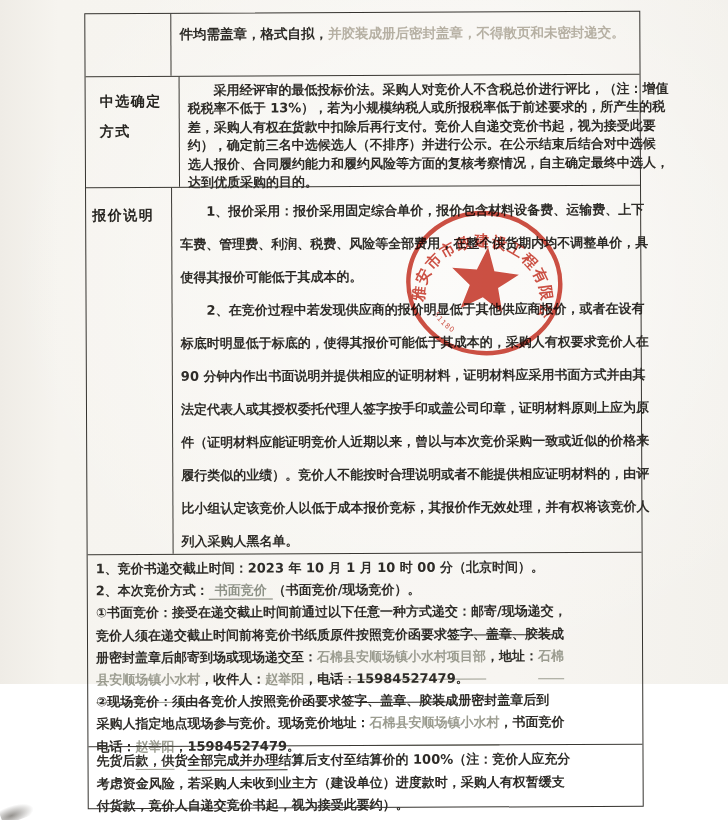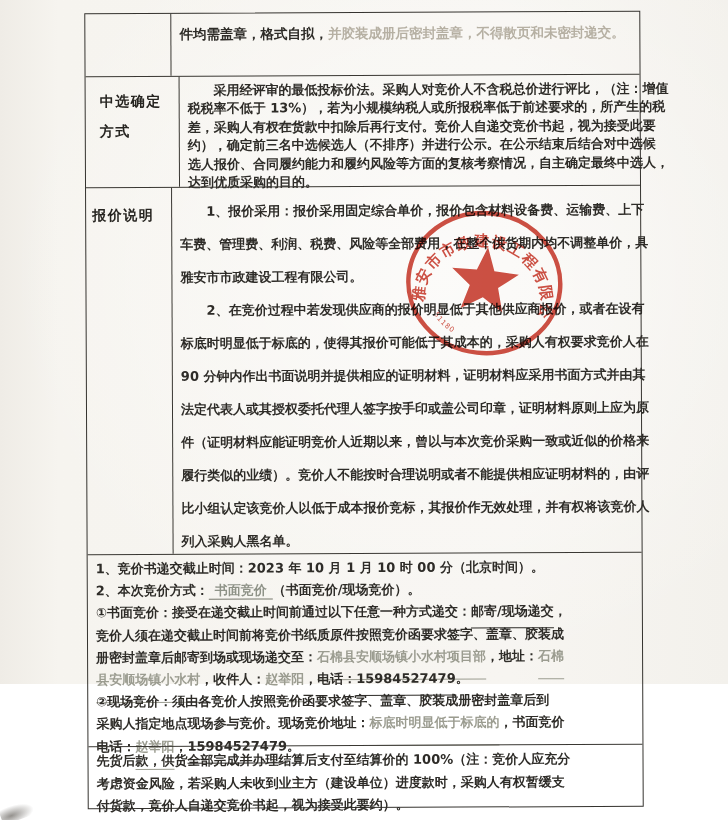--- a/index.html
+++ b/index.html
@@ -49,21 +49,21 @@
   .row-submit{height:192px;}
   .row-submit .content-cell{font-size:13px;line-height:22.2px;padding-top:3px;}
   .row-submit .label-cell{padding-top:10px;line-height:45px;}
   .row-pay{height:62px;}
   .row-pay .content-cell{font-size:13px;line-height:22.6px;padding-top:3px;}
   .row-pay .label-cell{padding-top:14px;}
   
   .seg{display:inline;}
   .s-n{color:#2e2c28;}
   .s-f{color:#b6b0a3;}
-  .s-u{color:#2e2c28;border-bottom:1.3px solid #2e2c28;padding-bottom:9px;}
+  .s-u{color:#2e2c28;border-bottom:1.3px solid #2e2c28;padding-bottom:16px;}
   .s-uf{color:#9b9c90;border-bottom:1.3px solid #9b9c90;padding-bottom:15px;}
   .s-fill{color:#8e9287;border-bottom:1.4px solid #77786d;padding:0 6px 1px 6px;margin-top:18px;}
   
   .stamp{
     position:absolute;left:399px;top:207px;width:170px;height:158px;
     opacity:0.88;mix-blend-mode:multiply;pointer-events:none;
     transform:rotate(6deg);
   }
   .smudge{
     position:absolute;left:0px;top:804px;width:34px;height:16px;
@@ -95,42 +95,42 @@
           <p class="ln"><span class="seg s-n">选人报价、合同履约能力和履约风险等方面的复核考察情况，自主确定最终中选人，</span></p>
           <p class="ln"><span class="seg s-n">达到优质采购的目的。</span></p>
         </div>
     </div>
 
     <div class="row row-quote">
       <div class="label-cell">报价说明</div>
       <div class="content-cell">
           <p class="ln"><span class="seg s-n">　　1、报价采用：报价采用固定综合单价，报价包含材料设备费、运输费、上下</span></p>
           <p class="ln"><span class="seg s-n">车费、管理费、利润、税费、风险等全部费用，在整个供货期内均不调整单价，具</span></p>
-          <p class="ln"><span class="seg s-n">雅安市市政建设工程有限公司。</span></p>
+          <p class="ln"><span class="seg s-n">使得其报价可能低于其成本的。</span></p>
           <p class="ln"><span class="seg s-n">　　2、在竞价过程中若发现供应商的报价明显低于其他供应商报价，或者在设有</span></p>
           <p class="ln"><span class="seg s-n">标底时明显低于标底的，使得其报价可能低于其成本的，采购人有权要求竞价人在</span></p>
           <p class="ln"><span class="seg s-n">90 分钟内作出书面说明并提供相应的证明材料，证明材料应采用书面方式并由其</span></p>
           <p class="ln"><span class="seg s-n">法定代表人或其授权委托代理人签字按手印或盖公司印章，证明材料原则上应为原</span></p>
           <p class="ln"><span class="seg s-n">件（证明材料应能证明竞价人近期以来，曾以与本次竞价采购一致或近似的价格来</span></p>
           <p class="ln"><span class="seg s-n">履行类似的业绩）。竞价人不能按时合理说明或者不能提供相应证明材料的，由评</span></p>
           <p class="ln"><span class="seg s-n">比小组认定该竞价人以低于成本报价竞标，其报价作无效处理，并有权将该竞价人</span></p>
           <p class="ln"><span class="seg s-n">列入采购人黑名单。</span></p>
         </div>
     </div>
 
     <div class="row row-submit">
       <div class="content-cell">
           <p class="ln"><span class="seg s-n">1、竞价书递交截止时间：2023 年 10 月 1 月 10 时 00 分（北京时间）。</span></p>
           <p class="ln"><span class="seg s-n">2、本次竞价方式：</span><span class="seg s-fill">书面竞价</span><span class="seg s-n">（书面竞价/现场竞价）。</span></p>
           <p class="ln"><span class="seg s-n">①书面竞价：接受在递交截止时间前通过以下任意一种方式递交：</span><span class="seg s-u">邮寄/现场递交</span><span class="seg s-n">，</span></p>
           <p class="ln"><span class="seg s-n">竞价人须在递交截止时间前将竞价书纸质原件按照竞价函要求签字、盖章、胶装成</span></p>
           <p class="ln"><span class="seg s-n">册密封盖章后邮寄到场或现场递交至：</span><span class="seg s-uf">石棉县安顺场镇小水村项目部</span><span class="seg s-n">，地址：</span><span class="seg s-uf">石棉</span></p>
           <p class="ln"><span class="seg s-uf">县安顺场镇小水村</span><span class="seg s-n">，收件人：</span><span class="seg s-uf">赵举阳</span><span class="seg s-n">，电话：</span><span class="seg s-u">15984527479</span><span class="seg s-n">。</span></p>
           <p class="ln"><span class="seg s-n">②现场竞价：须由各竞价人按照竞价函要求签字、盖章、胶装成册密封盖章后到</span></p>
-          <p class="ln"><span class="seg s-n">采购人指定地点现场参与竞价。现场竞价地址：</span><span class="seg s-uf">标底时明显低于标底的</span><span class="seg s-n">，书面竞价</span></p>
+          <p class="ln"><span class="seg s-n">采购人指定地点现场参与竞价。现场竞价地址：</span><span class="seg s-uf">石棉县安顺场镇小水村</span><span class="seg s-n">，书面竞价</span></p>
           <p class="ln"><span class="seg s-n">电话：</span><span class="seg s-uf">赵举阳</span><span class="seg s-n">，</span><span class="seg s-u">15984527479</span><span class="seg s-n">。</span></p>
         </div>
     </div>
 
     <div class="row row-pay">
       <div class="content-cell">
           <p class="ln"><span class="seg s-n">先货后款，供货全部完成并办理结算后支付至结算价的 100%（注：竞价人应充分</span></p>
           <p class="ln"><span class="seg s-n">考虑资金风险，若采购人未收到业主方（建设单位）进度款时，采购人有权暂缓支</span></p>
           <p class="ln"><span class="seg s-n">付货款，竞价人自递交竞价书起，视为接受此要约）。</span></p>
         </div>

